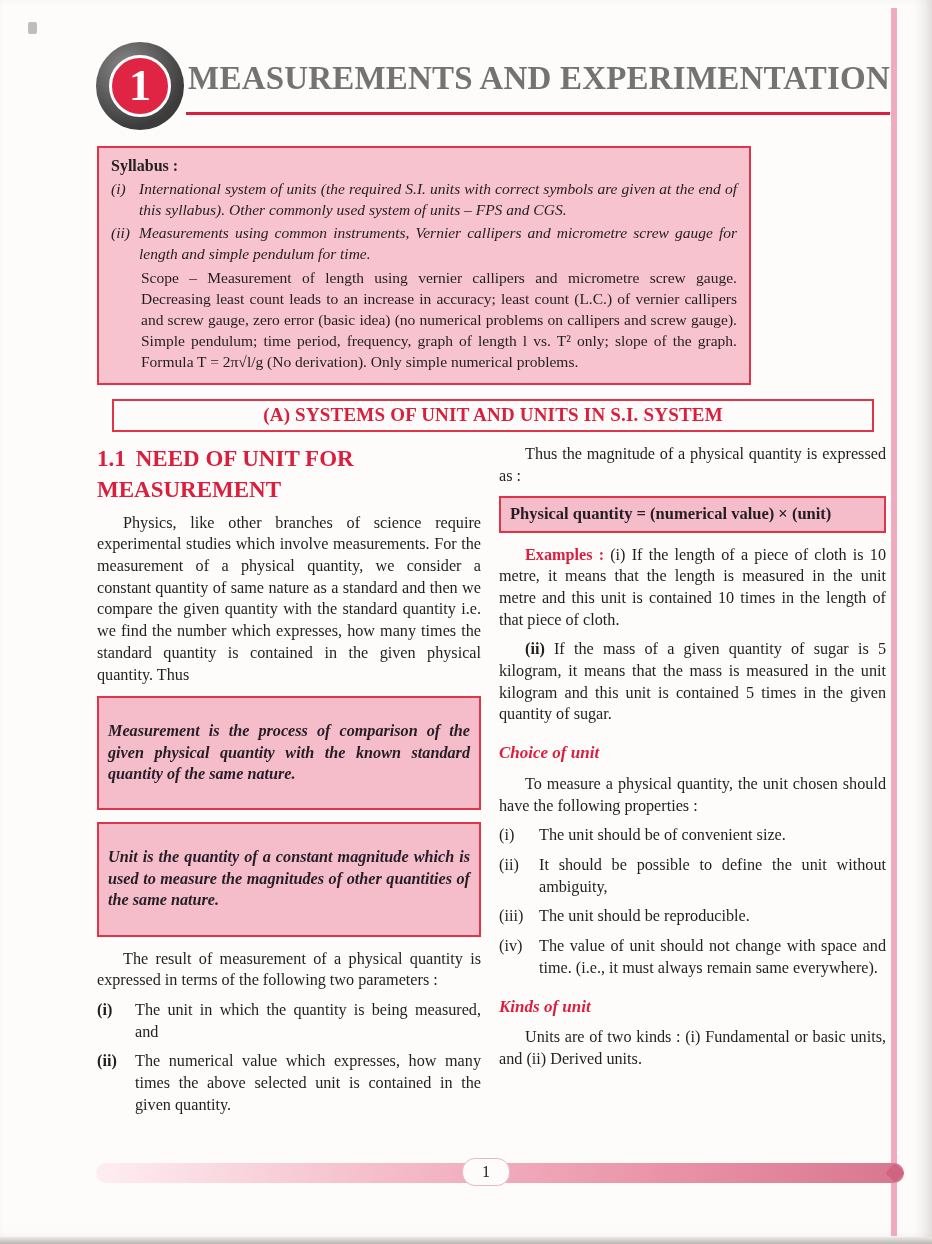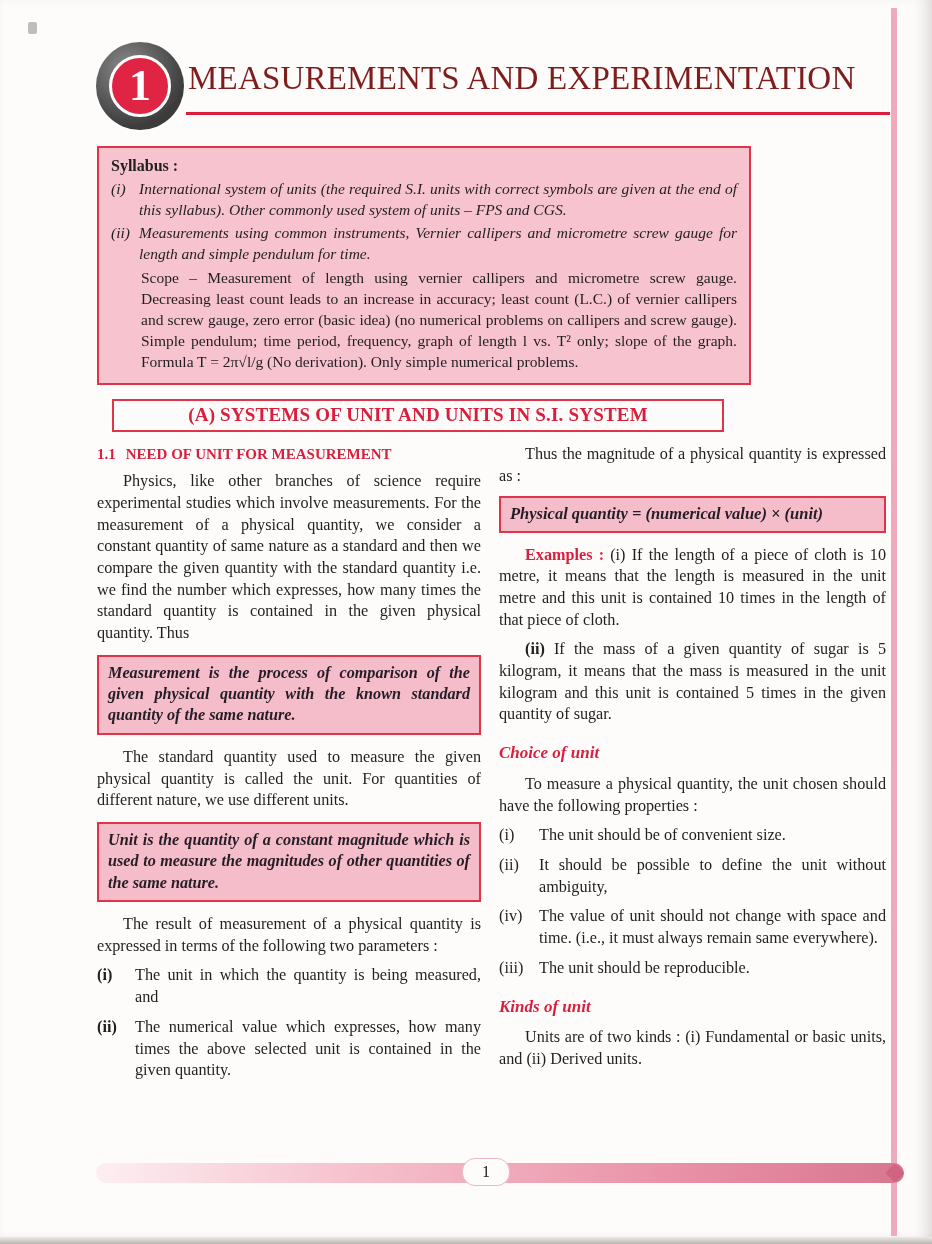--- a/index.html
+++ b/index.html
@@ -28,61 +28,61 @@
     display:flex;align-items:center;justify-content:center;
   }
   .badge-red{
     width:62px;height:62px;border-radius:50%;background:#e02443;border:3px solid #fff;
     display:flex;align-items:center;justify-content:center;
   }
   .badge-num{color:#fff;font-size:44px;font-weight:bold;line-height:1;}
 
   .chapter-title{
     position:absolute;left:188px;top:60px;width:702px;
-    font-size:33px;font-weight:normal;color:#7f1d1d;white-space:nowrap;letter-spacing:.2px;
+    font-size:33px;font-weight:bold;color:#737373;white-space:nowrap;letter-spacing:.2px;text-align:right;
   }
   .title-rule{position:absolute;left:186px;top:112px;width:704px;height:3px;background:var(--red);}
 
   
   .syllabus-box{
     position:absolute;left:97px;top:146px;width:654px;min-height:228px;
     background:var(--pink-light);border:2px solid var(--red-border);
     padding:7px 12px 10px 12px;font-size:15.5px;line-height:1.35;
   }
   .syl-heading{font-weight:bold;font-size:16px;margin-bottom:2px;}
   .syl-item{display:flex;margin-bottom:3px;}
   .syl-item .label{flex:0 0 28px;font-style:italic;}
   .syl-item .text{flex:1;font-style:italic;text-align:justify;}
   .scope{margin-left:30px;text-align:justify;margin-top:2px;}
   .scope .b{font-weight:normal;}
 
   
   .section-heading{
-    position:absolute;left:112px;top:399px;width:612px;
+    position:absolute;left:112px;top:399px;width:762px;
     border:2.5px solid var(--red-border);
     color:var(--red);font-weight:bold;font-size:19px;text-align:center;
     padding:3px 0 4px;letter-spacing:.2px;background:#fdfcfa;
   }
 
   
   .col{position:absolute;top:444px;font-size:16.2px;line-height:1.34;}
   .col.left{left:97px;width:384px;}
   .col.right{left:499px;width:387px;}
   .col p{text-align:justify;margin-bottom:8px;}
   p.indent, .indent{text-indent:26px;}
-  .sub-heading{color:var(--red);font-weight:bold;font-size:15px;margin-bottom:7px;}
+  .sub-heading{color:var(--red);font-weight:bold;font-size:23px;margin-bottom:7px;}
   .sub-heading .num{margin-right:10px;}
   .pink-box{
     border:2px solid var(--red-border);background:var(--pink);
-    font-weight:bold;font-style:italic;padding:6px 9px;margin:10px 0 12px;
+    font-weight:bold;font-style:italic;padding:23px 9px;margin:10px 0 12px;
     text-align:justify;line-height:1.32;color:#241d26;
   }
   .formula-box{
     border:2px solid var(--red-border);background:var(--pink);
-    font-weight:bold;font-style:italic;padding:5px 9px;margin:9px 0 12px;
+    font-weight:bold;padding:5px 9px;margin:9px 0 12px;
     font-size:16.5px;white-space:nowrap;color:#241d26;
   }
   .li{display:flex;margin-bottom:8px;}
   .li .label{flex:0 0 40px;}
   .li.narrow .label{flex:0 0 38px;}
   .li .text{flex:1;text-align:justify;}
   .red-b{color:var(--red);font-weight:bold;}
   .b{font-weight:bold;}
   .red-it-heading{color:var(--red);font-weight:bold;font-style:italic;font-size:17px;margin:16px 0 9px;}
 
@@ -139,21 +139,20 @@
   </section>
 
   <div class="section-heading">(A) SYSTEMS OF UNIT AND UNITS IN S.I. SYSTEM</div>
 
   <div class="col left">
     <h2 class="sub-heading">
       <span class="num">1.1</span><span>NEED OF UNIT FOR MEASUREMENT</span>
     </h2>
     <p class="indent">Physics, like other branches of science require experimental studies which involve measurements. For the measurement of a physical quantity, we consider a constant quantity of same nature as a standard and then we compare the given quantity with the standard quantity i.e. we find the number which expresses, how many times the standard quantity is contained in the given physical quantity. Thus</p>
     <div class="pink-box">Measurement is the process of comparison of the given physical quantity with the known standard quantity of the same nature.</div>
-    <p class="indent">The standard quantity used to measure the given physical quantity is called the unit. For quantities of different nature, we use different units.</p>
     <div class="pink-box">Unit is the quantity of a constant magnitude which is used to measure the magnitudes of other quantities of the same nature.</div>
     <p class="indent">The result of measurement of a physical quantity is expressed in terms of the following two parameters :</p>
     <div class="li narrow">
       <span class="label b">(i)</span>
       <span class="text">The unit in which the quantity is being measured, and</span>
     </div>
     <div class="li narrow">
       <span class="label b">(ii)</span>
       <span class="text">The numerical value which expresses, how many times the above selected unit is contained in the given quantity.</span>
     </div>
@@ -174,26 +173,26 @@
     <p class="indent">To measure a physical quantity, the unit chosen should have the following properties :</p>
     <div class="li">
       <span class="label">(i)</span>
       <span class="text">The unit should be of convenient size.</span>
     </div>
     <div class="li">
       <span class="label">(ii)</span>
       <span class="text">It should be possible to define the unit without ambiguity,</span>
     </div>
     <div class="li">
+      <span class="label">(iii)</span>
+      <span class="text">The unit should be reproducible.</span>
+    </div>
+    <div class="li">
       <span class="label">(iv)</span>
       <span class="text">The value of unit should not change with space and time. (i.e., it must always remain same everywhere).</span>
-    </div>
-    <div class="li">
-      <span class="label">(iii)</span>
-      <span class="text">The unit should be reproducible.</span>
     </div>
     <h3 class="red-it-heading">Kinds of unit</h3>
     <p class="indent">Units are of two kinds : (i) Fundamental or basic units, and (ii) Derived units.</p>
   </div>
 
   <div class="footer-bar"></div>
   <div class="page-num-badge">
     <span>1</span>
   </div>
 

